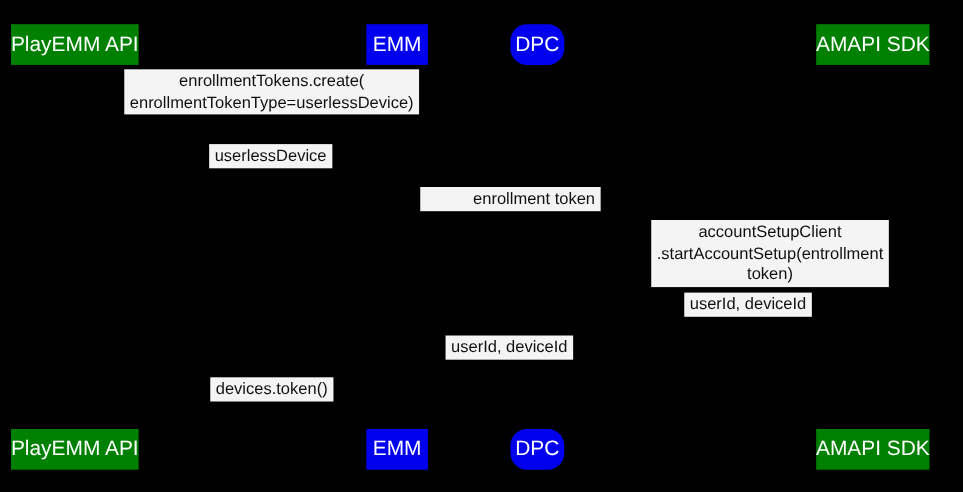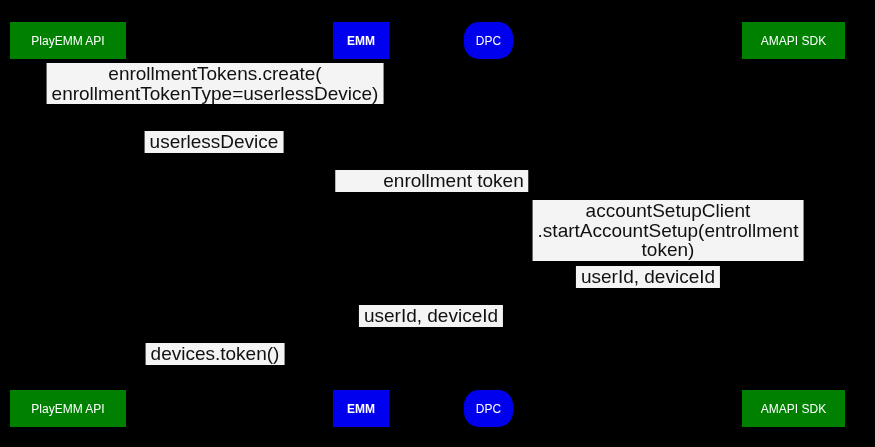--- a/index.html
+++ b/index.html
@@ -15,41 +15,42 @@
     overflow: hidden;
     font-family: "Liberation Sans", "DejaVu Sans", sans-serif;
   }
   .actor {
     position: absolute;
     height: 37px;
     display: flex;
     align-items: center;
     justify-content: center;
     color: #ffffff;
-    font-size: 12px;
+    font-size: 19px;
     white-space: nowrap;
   }
   .actor.green { background: #008000; }
   .actor.blue  { background: #0000ee; }
   .row-top    { top: 22px; }
   .row-bottom { top: 390px; }
   .a-playemm { left: 10px;  width: 116px; }
-  .a-emm     { left: 333px; width: 56px; font-weight: bold; }
+  .a-emm     { left: 333px; width: 56px; }
   .a-dpc     { left: 464px; width: 49px; border-radius: 15px; }
   .a-amapi   { left: 742px; width: 103px; }
   .msg {
     position: absolute;
     transform: translateX(-50%);
     background: #f4f4f4;
     color: #111111;
-    font-size: 19px;
+    font-size: 15px;
     line-height: 19.5px;
     padding: 1px 5px;
     text-align: center;
     white-space: pre-line;
+    margin-left: 32px;
   }
   .m1 { left: 215px; top: 63px; }
   .m2 { left: 214px; top: 131px; }
   .m3 { left: 432px; top: 170px; padding-left: 48px; }
   .m4 { left: 668px; top: 200px; }
   .m5 { left: 648px; top: 266px; }
   .m6 { left: 431px; top: 305px; }
   .m7 { left: 215px; top: 343px; }
 </style>
 </head>

